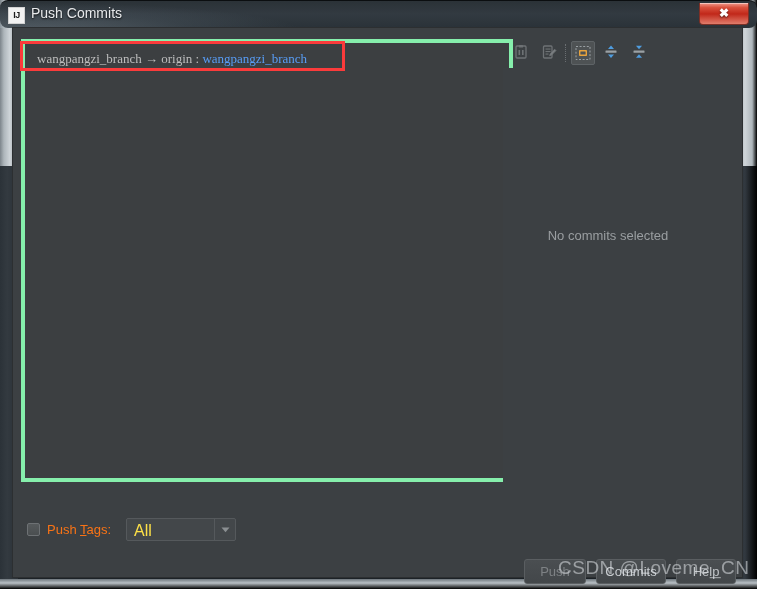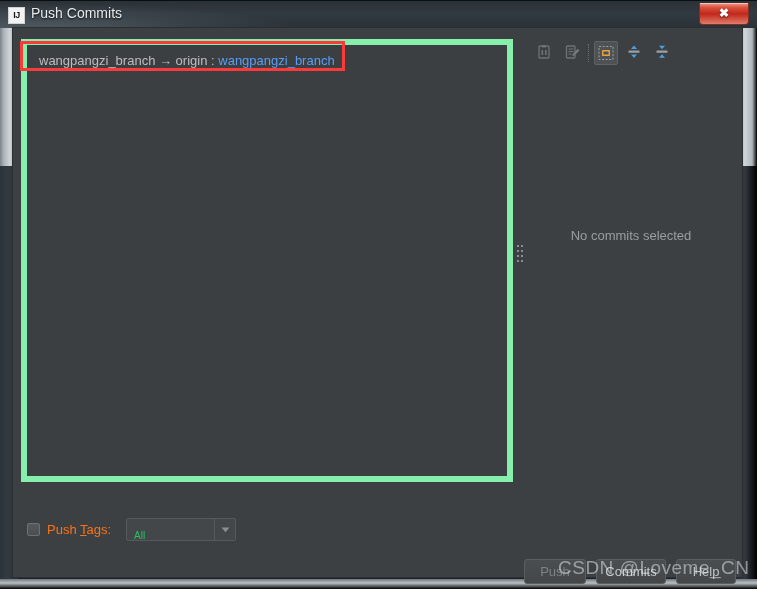--- a/index.html
+++ b/index.html
@@ -57,20 +57,21 @@
   }
 
   
   #titlebar {
     position: absolute;
     left: 0; top: 0;
     width: 757px;
     height: 27px;
     background: linear-gradient(to bottom, #2b3237 0%, #323a41 48%, #2a3238 100%);
     border-top: 1px solid #0b0e10;
+    border-radius: 8px;
   }
   #titlebar .glass-sheen {
     position: absolute;
     left: 0; top: 2px;
     width: 300px; height: 25px;
     background: radial-gradient(ellipse at 10% 120%, rgba(190,205,215,0.30) 0%, rgba(160,180,195,0.10) 45%, rgba(0,0,0,0) 72%);
     pointer-events: none;
   }
   #app-icon {
     position: absolute;
@@ -129,23 +130,24 @@
     box-sizing: border-box;
   }
 
   
   #commits-panel {
     position: absolute;
     left: 8px; top: 11px;
     width: 492px;
     height: 443px;
     background: #3c3f41;
-    border: 6px solid #86efac;
+    border: 4px solid #86efac;
     box-sizing: border-box;
     overflow: hidden;
+    font-family: Liberation Serif, serif;
   }
   #branch-row {
     position: absolute;
     left: 1px; top: 1px;
     width: 490px;
     height: 30px;
     line-height: 30px;
     padding-left: 11px;
     box-sizing: border-box;
     font-size: 13px;
@@ -188,21 +190,21 @@
     display: block;
     width: 2px; height: 2px;
     background: #8a8e91;
     margin: 0 0 3px 0;
   }
   #splitter .grip i.r { margin-left: 4px; margin-top: -5px; }
 
   
   #details-panel {
     position: absolute;
-    left: 513px; top: 11px;
+    left: 490px; top: 11px;
     width: 210px;
     height: 443px;
   }
   #details-toolbar {
     position: absolute;
     left: 0; top: 0;
     width: 210px;
     height: 28px;
   }
   .tool-btn {
@@ -286,23 +288,22 @@
     width: 110px; height: 23px;
     background: #43474a;
     border: 1px solid #55595c;
     border-radius: 2px;
     box-sizing: border-box;
     cursor: default;
   }
   #push-tags-combo .combo-value {
     position: absolute;
     left: 7px; top: 3px;
-    font-size: 10px;
-    color: #22c55e;
-    margin-top: 8px;
+    font-size: 16px;
+    color: #fde047;
   }
   #push-tags-combo .combo-arrow-btn {
     position: absolute;
     right: 0; top: 0;
     width: 21px; height: 21px;
     border-left: 1px solid #55595c;
     box-sizing: border-box;
   }
   #push-tags-combo .combo-arrow-btn svg { display: block; margin: 8px auto 0 auto; }
 

